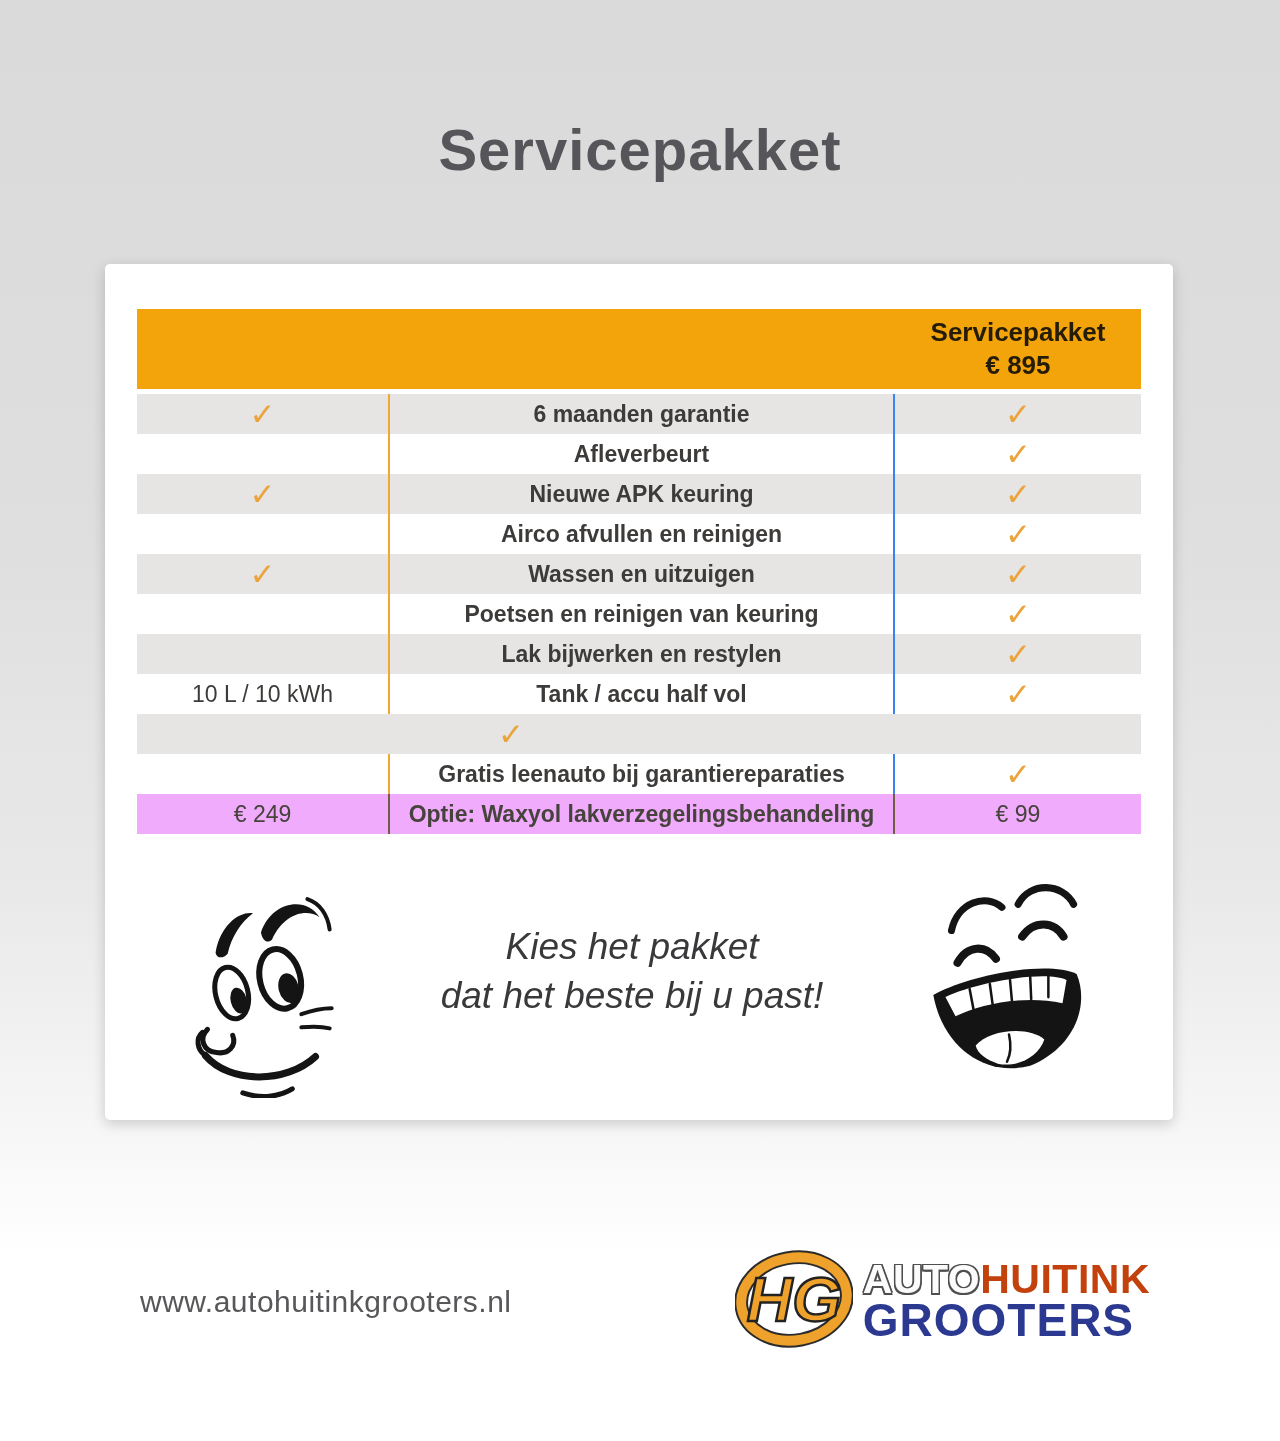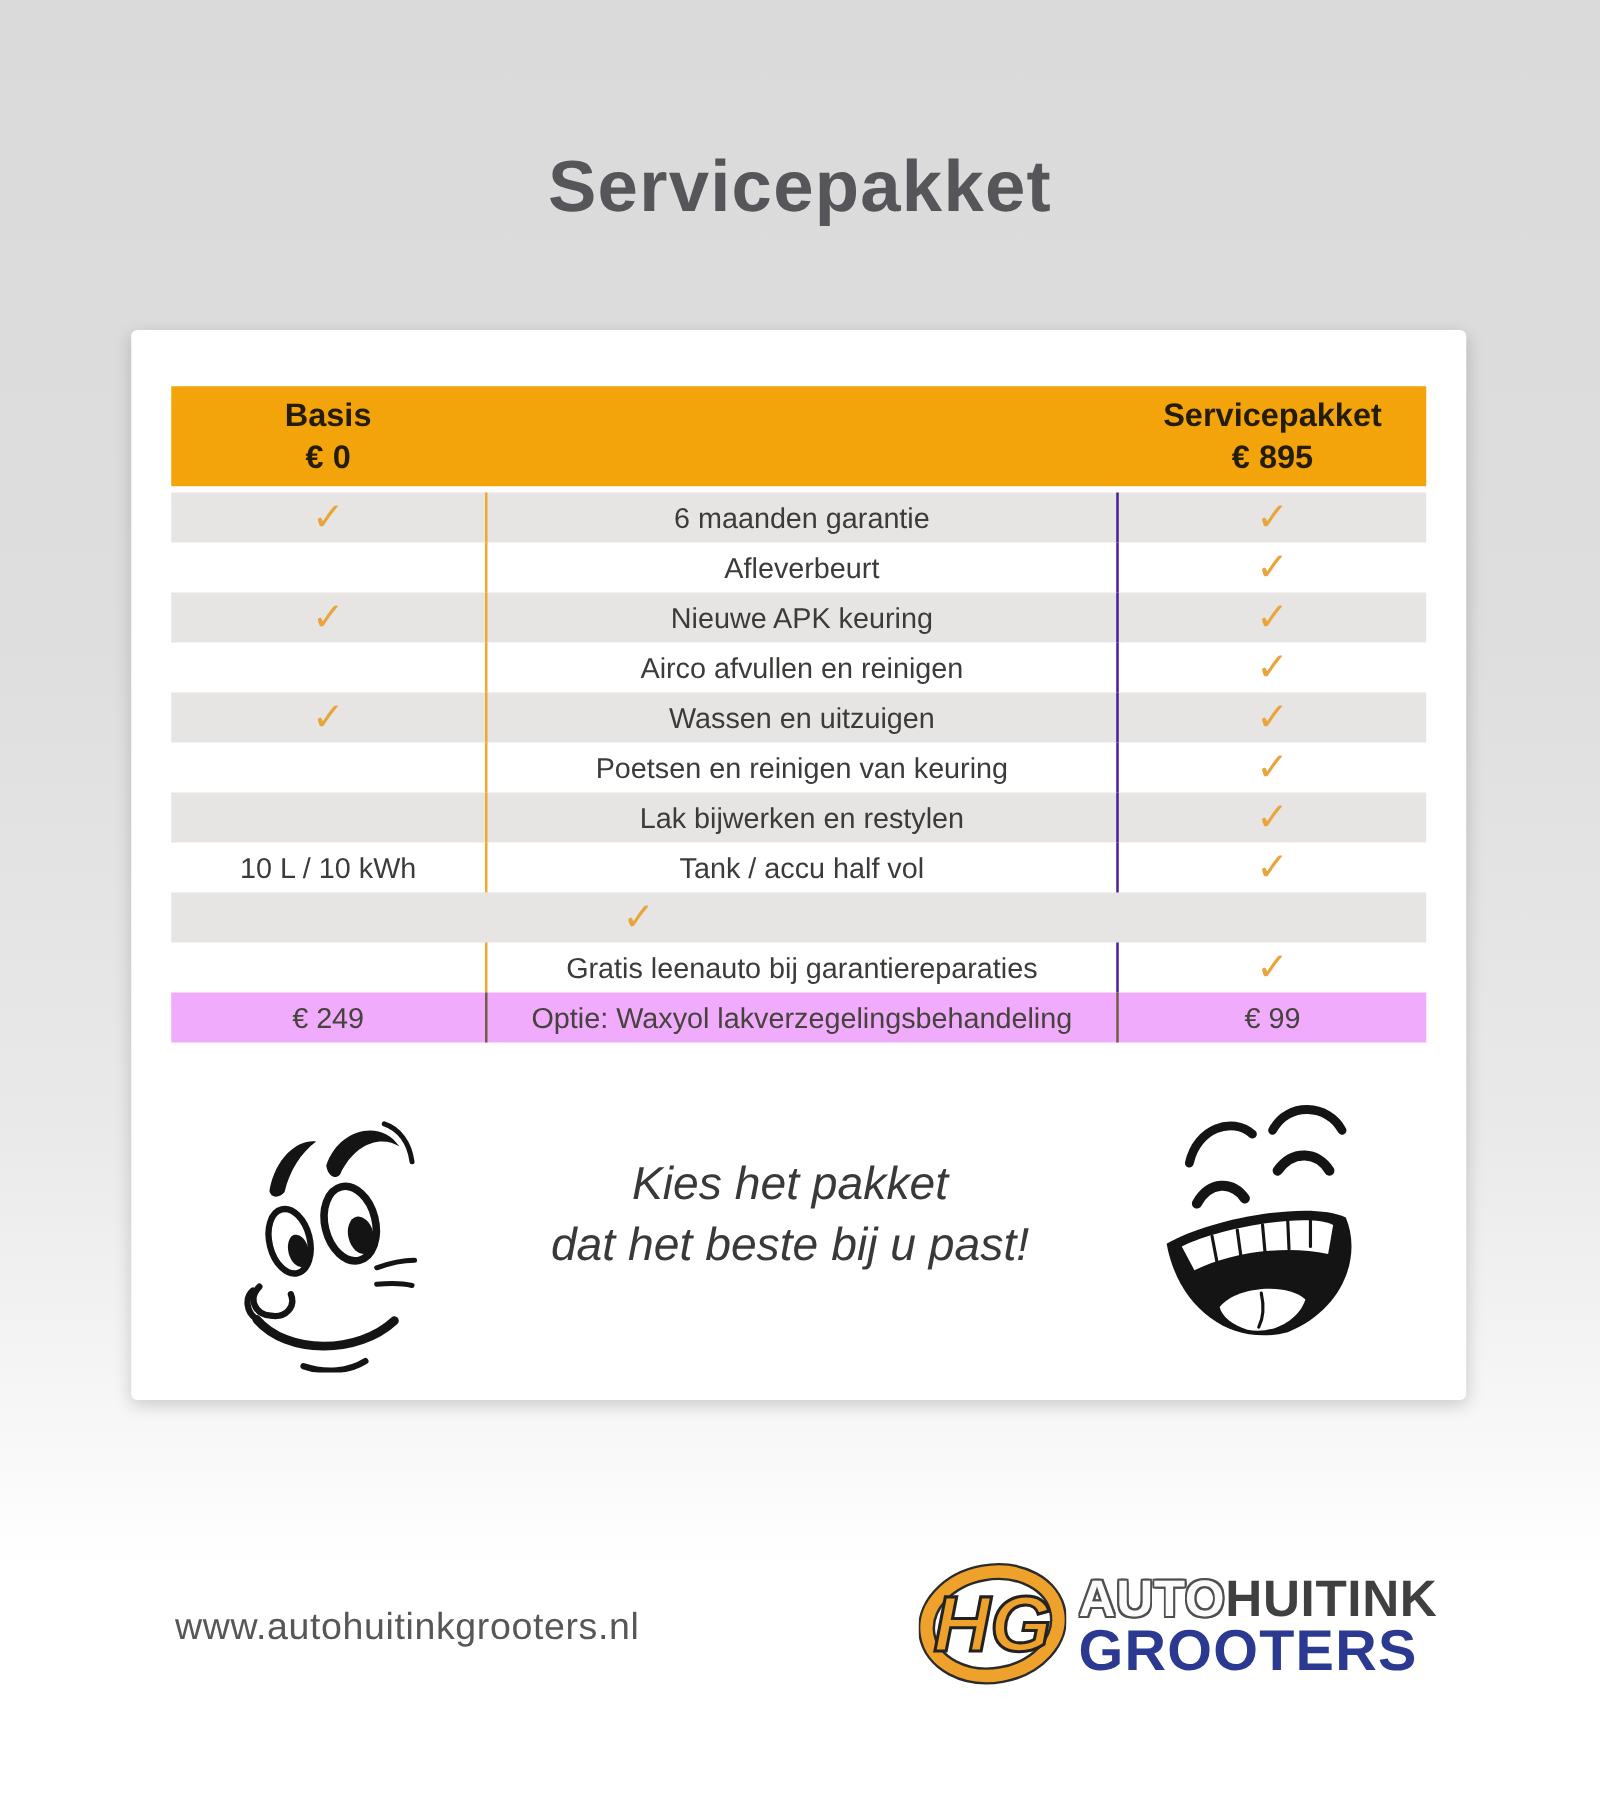--- a/index.html
+++ b/index.html
@@ -41,21 +41,21 @@
   .th.left  { width: 251px; }
   .th.mid   { flex: 1; }
   .th.right { width: 246px; }
 
   .tbody { margin-top: 5px; }
   .trow { display: flex; height: 40px; font-size: 23px; color: #3d3b39; }
   .trow:nth-child(odd) { background: #e7e5e3; }
   .trow.optie { background: #f0abfc; color: #46423c; }
   .cell { display: flex; align-items: center; justify-content: center; }
   .cell.left  { width: 251px; }
-  .cell.mid   { flex: 1; border-left: 2px solid #f0a832; border-right: 2px solid #4c1d95; }
+  .cell.mid   { flex: 1; border-left: 2px solid #f0a832; border-right: 2px solid #3b82f6; font-weight: bold; }
   .cell.right { width: 246px; }
   .trow.optie .cell.mid { border-color: #6f5d45; text-align: right; }
   .cell.check { color: #e9a43c; font-size: 31px; font-weight: 600; }
 
   
   .smiley { position: absolute; }
   .smiley.left  { left: 82px;  top: 622px; }
   .smiley.right { left: 812px; top: 612px; }
   .tagline {
     position: absolute; left: 0; right: 14px; top: 658px;
@@ -76,36 +76,32 @@
   .logo { display: flex; align-items: center; gap: 10px; }
   .logo-text { line-height: 0.95; white-space: nowrap; }
   .logo-line1 { font-size: 41px; font-weight: 800; letter-spacing: 0.5px; }
   .word-auto {
     color: #fbfbfb;
     text-shadow: -1.5px -1.5px 0 #4f4f4f, 1.5px -1.5px 0 #4f4f4f,
                  -1.5px 1.5px 0 #4f4f4f, 1.5px 1.5px 0 #4f4f4f,
                  -1.5px 0 0 #4f4f4f, 1.5px 0 0 #4f4f4f,
                  0 -1.5px 0 #4f4f4f, 0 1.5px 0 #4f4f4f;
   }
-  .word-huitink { color: #404040; }
+  .word-huitink { color: #c2410c; }
   .logo-line2 { font-size: 46px; font-weight: 800; color: #2b3a90; letter-spacing: 1px; }
 </style>
 </head>
 <body>
 
 <div class="page-title">Servicepakket</div>
 
 <div class="card">
 
   <div class="svc-table">
     <div class="thead">
-      <div class="th left">
-        <div>Basis</div>
-        <div>€ 0</div>
-      </div>
       <div class="th mid"></div>
       <div class="th right">
         <div>Servicepakket</div>
         <div>€ 895</div>
       </div>
     </div>
 
     <div class="tbody">
       <div class="trow">
         <div class="cell left check">✓</div>

